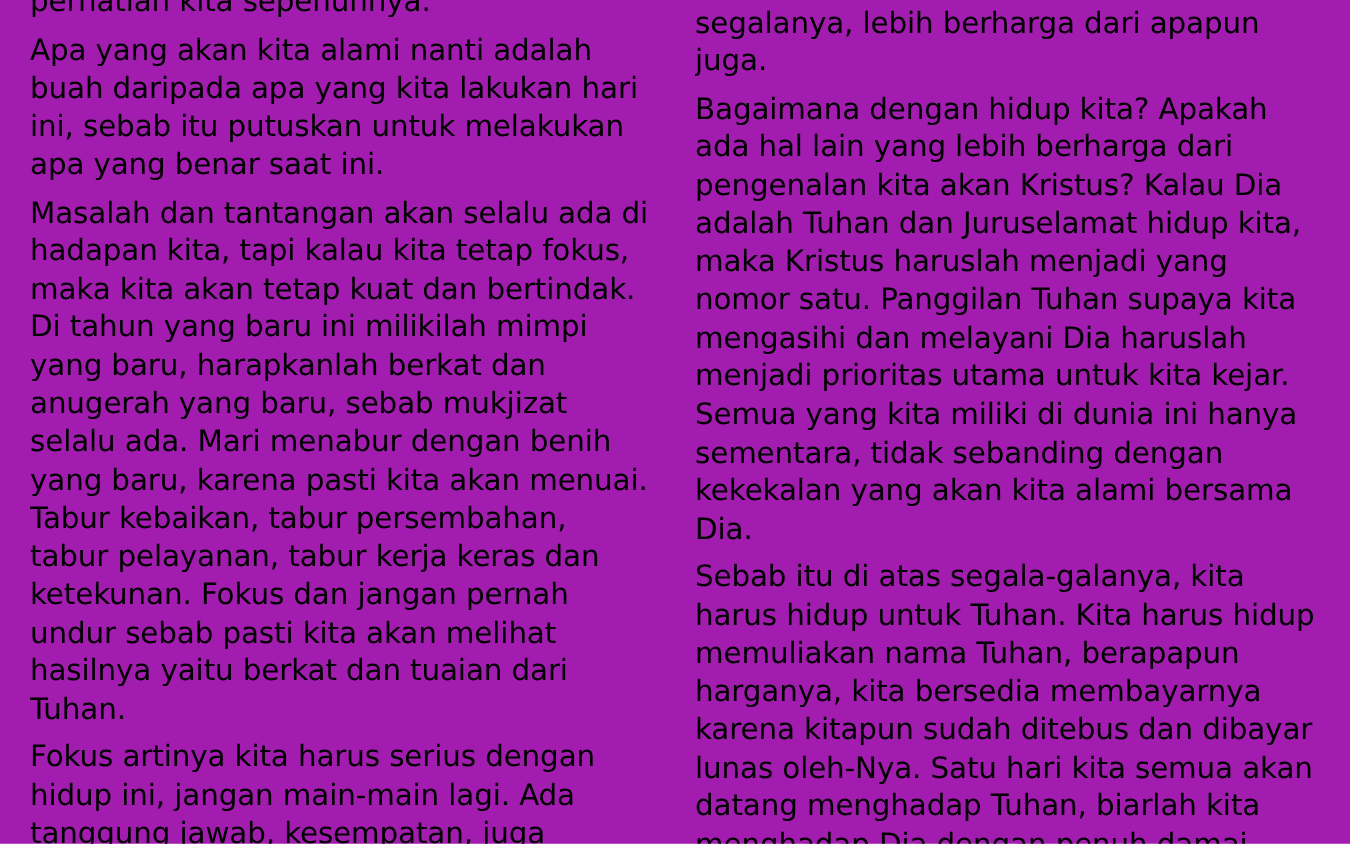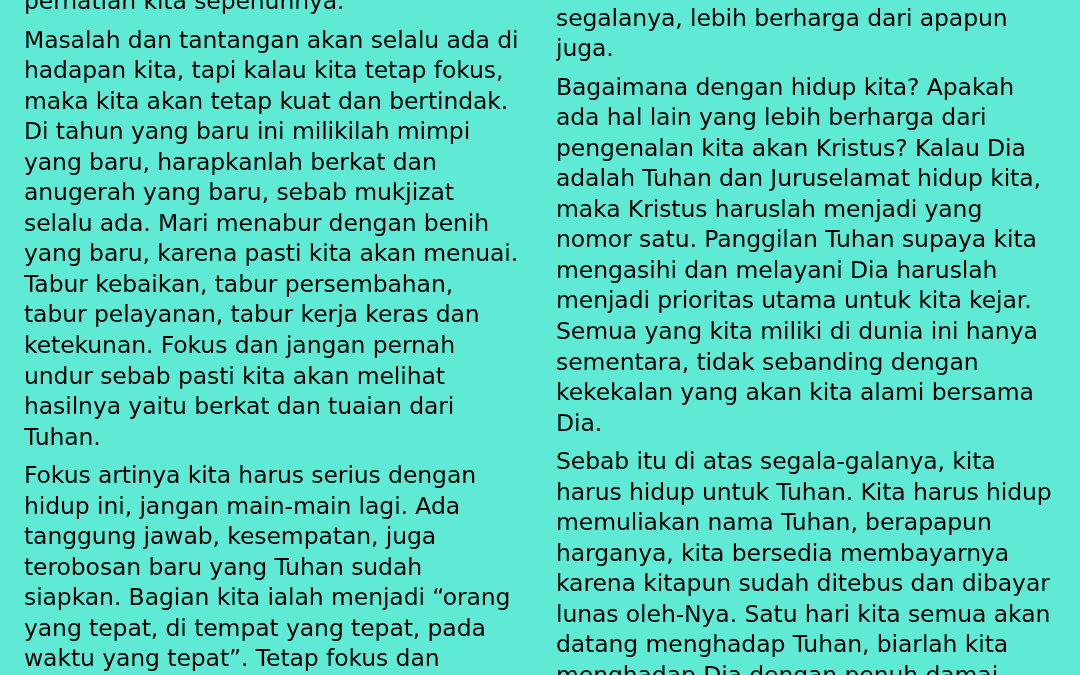--- a/index.html
+++ b/index.html
@@ -11,21 +11,21 @@
     width: 1080px;
     height: 675px;
     overflow: hidden;
     font-family: "DejaVu Sans", sans-serif;
     color: #000000;
   }
   .page {
     position: relative;
     width: 1080px;
     height: 675px;
-    background: #5eead4;
+    background: #a21caf;
   }
   .columns {
     display: flex;
     flex-direction: row;
     gap: 36px;
     padding: 0 24px;
     box-sizing: border-box;
     width: 1080px;
     height: 675px;
   }
@@ -53,20 +53,21 @@
   }
 </style>
 </head>
 <body>
 
 <div class="page">
   <div class="columns">
 
     <div class="column col-left clip-bottom">
       <p>perhatian kita sepenuhnya.</p>
+      <p>Apa yang akan kita alami nanti adalah buah daripada apa yang kita lakukan hari ini, sebab itu putuskan untuk melakukan apa yang benar saat ini.</p>
       <p>Masalah dan tantangan akan selalu ada di hadapan kita, tapi kalau kita tetap fokus, maka kita akan tetap kuat dan bertindak. Di tahun yang baru ini milikilah mimpi yang baru, harapkanlah berkat dan anugerah yang baru, sebab mukjizat selalu ada. Mari menabur dengan benih yang baru, karena pasti kita akan menuai. Tabur kebaikan, tabur persembahan, tabur pelayanan, tabur kerja keras dan ketekunan. Fokus dan jangan pernah undur sebab pasti kita akan melihat hasilnya yaitu berkat dan tuaian dari Tuhan.</p>
       <p>Fokus artinya kita harus serius dengan hidup ini, jangan main-main lagi. Ada tanggung jawab, kesempatan, juga terobosan baru yang Tuhan sudah siapkan. Bagian kita ialah menjadi “orang yang tepat, di tempat yang tepat, pada waktu yang tepat”. Tetap fokus dan jangan goyah, jangan sampai kehilangan arah dan</p>
     </div>
 
     <div class="column col-right clip-bottom">
       <p>pengenalan akan Kristus adalah segalanya, lebih berharga dari apapun juga.</p>
       <p>Bagaimana dengan hidup kita? Apakah ada hal lain yang lebih berharga dari pengenalan kita akan Kristus? Kalau Dia adalah Tuhan dan Juruselamat hidup kita, maka Kristus haruslah menjadi yang nomor satu. Panggilan Tuhan supaya kita mengasihi dan melayani Dia haruslah menjadi prioritas utama untuk kita kejar. Semua yang kita miliki di dunia ini hanya sementara, tidak sebanding dengan kekekalan yang akan kita alami bersama Dia.</p>
       <p>Sebab itu di atas segala-galanya, kita harus hidup untuk Tuhan. Kita harus hidup memuliakan nama Tuhan, berapapun harganya, kita bersedia membayarnya karena kitapun sudah ditebus dan dibayar lunas oleh-Nya. Satu hari kita semua akan datang menghadap Tuhan, biarlah kita menghadap Dia dengan penuh damai, tanpa ketakutan dan penyesalan karena kita telah menjalani hidup ini dengan penuh arti. Kita boleh mengakhiri dengan baik karena hidup ini telah menjadi berkat bagi hormat dan kemuliaan-Nya. (MK)</p>
     </div>
 

